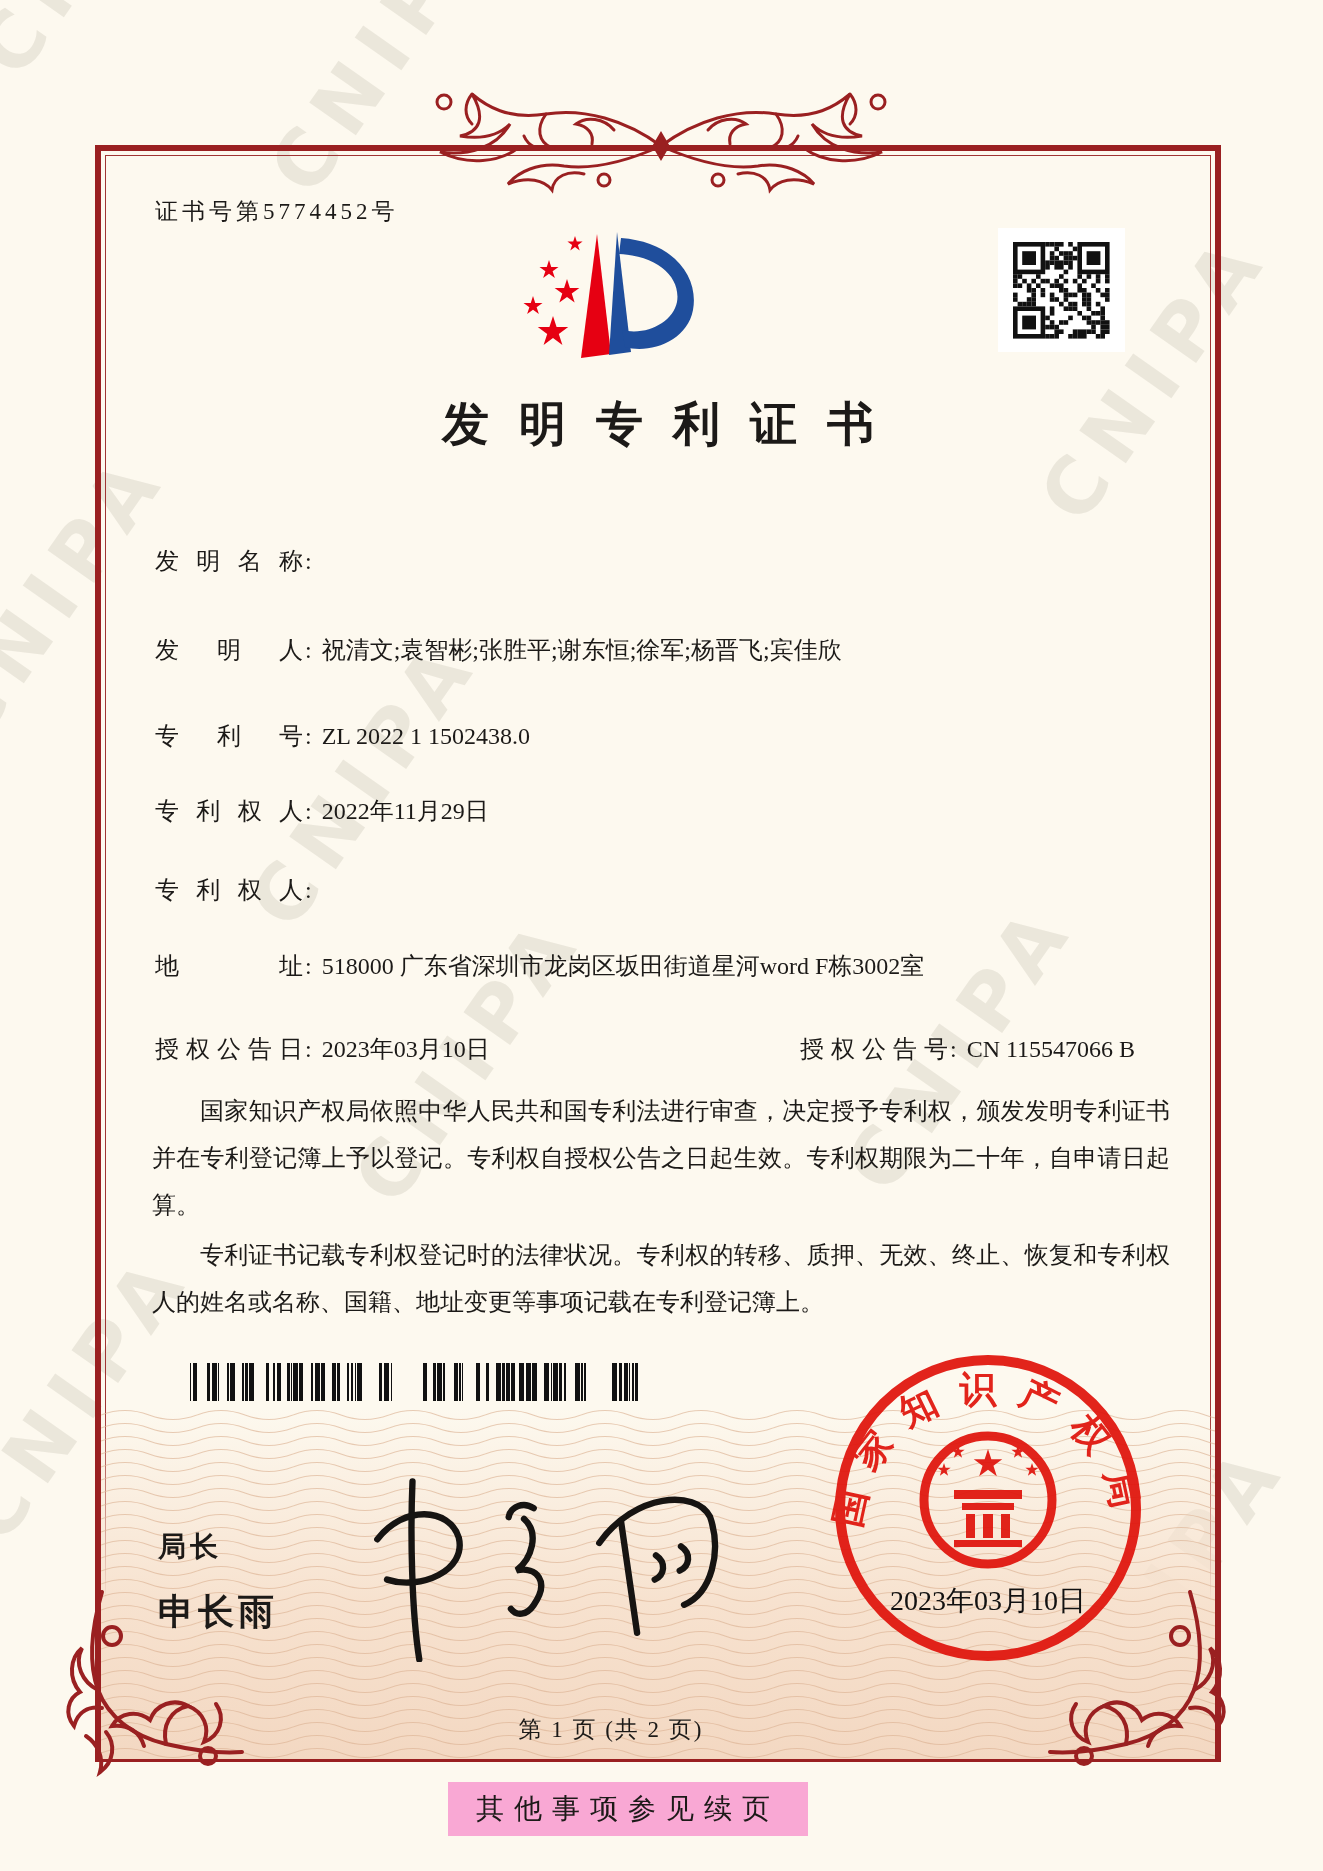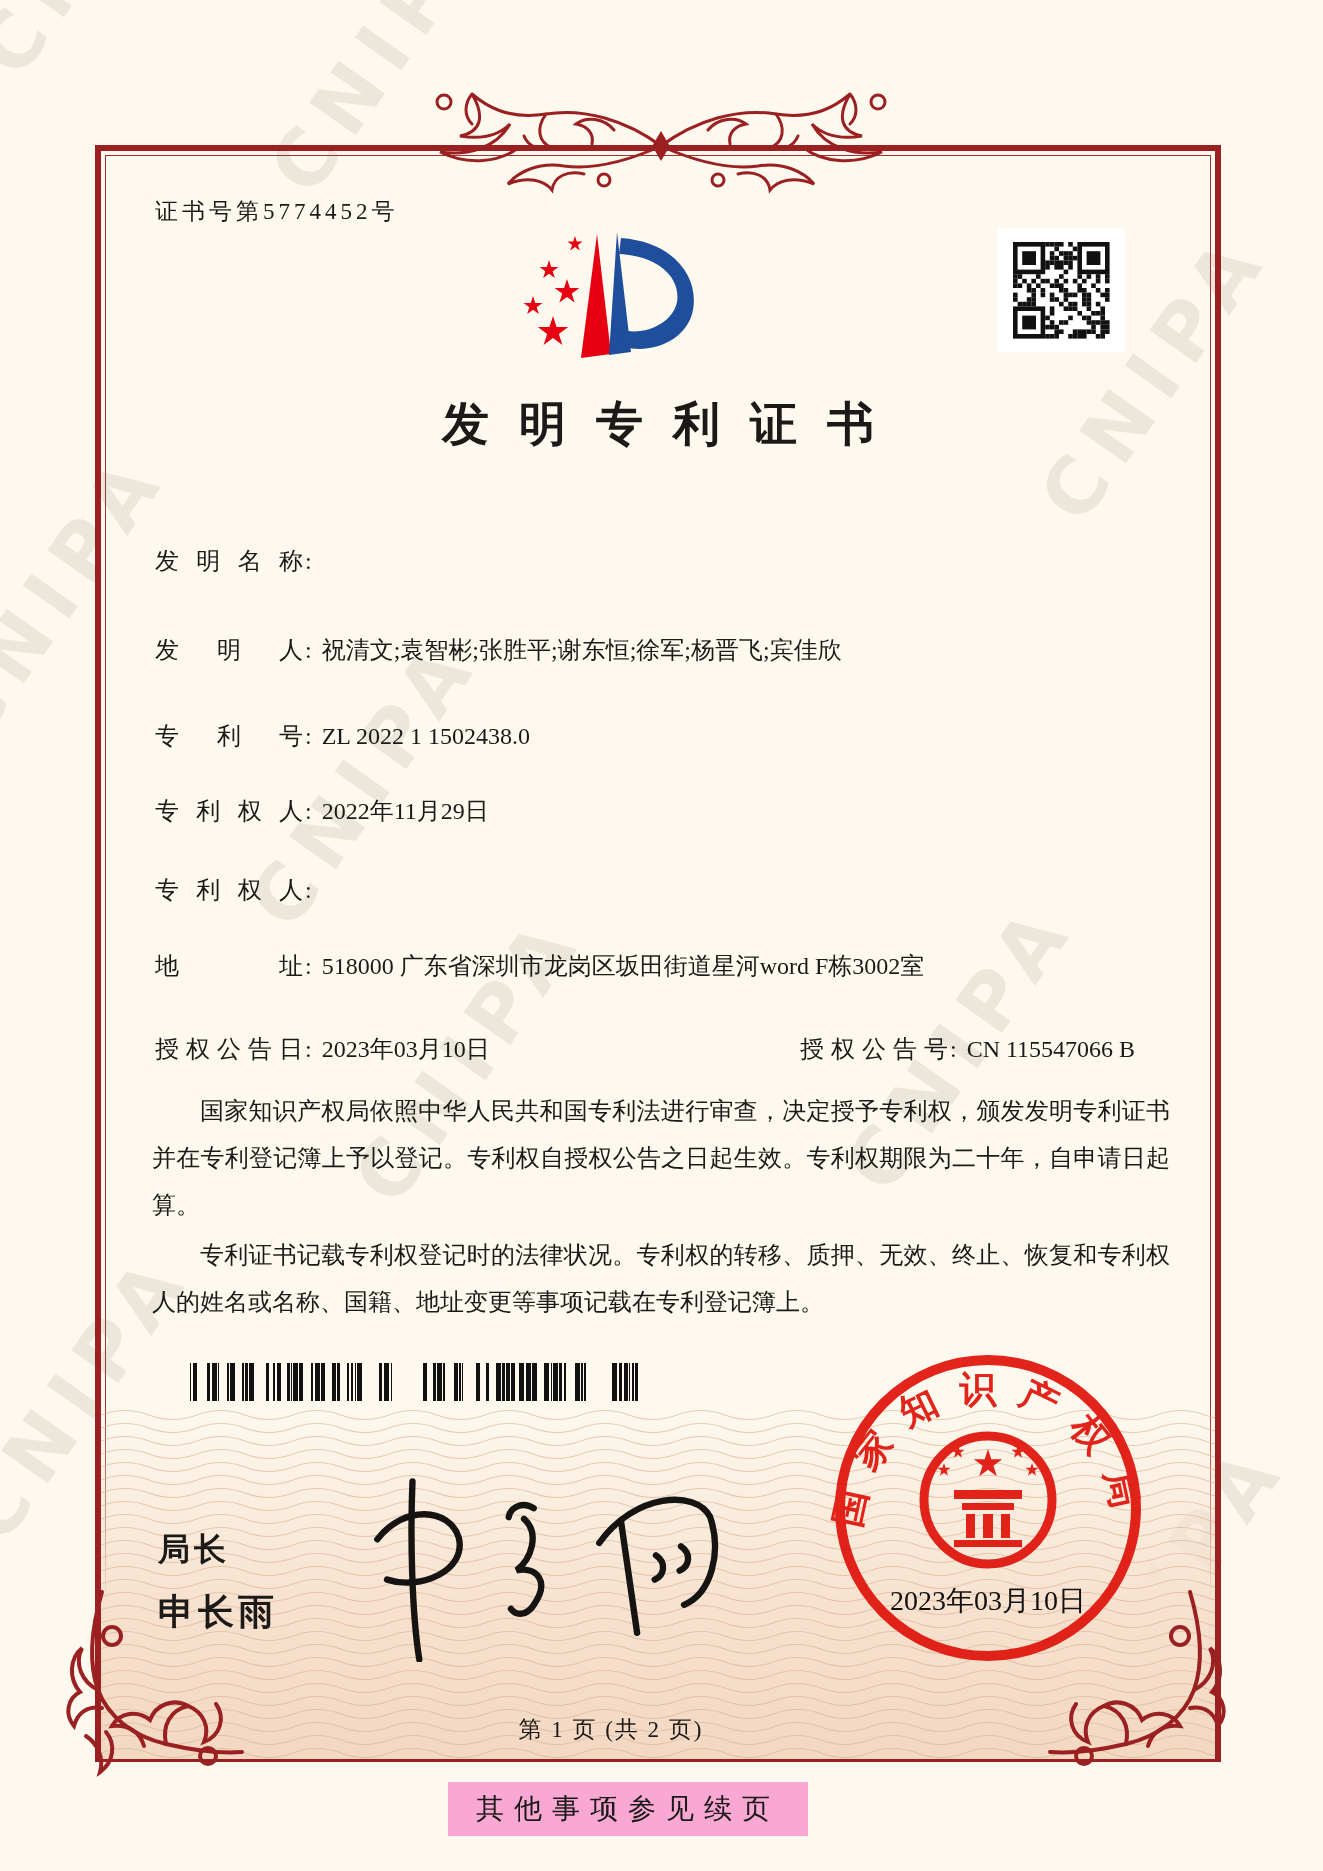--- a/index.html
+++ b/index.html
@@ -23,21 +23,21 @@
   .fvalue{white-space:nowrap;}
   .fvalue.wrap{white-space:normal;width:640px;}
   .grant2{position:absolute;left:645px;top:0;display:flex;font-size:24px;}
   
   .para{position:absolute;left:152px;width:1018px;font-size:24px;line-height:47px;text-align:justify;
         text-indent:2em;font-family:"Liberation Serif","DejaVu Serif",serif;}
   
   .wavezone{position:absolute;left:101px;top:1408px;width:1114px;height:351px;
      background:linear-gradient(180deg,rgba(250,240,230,0) 0%,#f7e2cf 55%,#f3d8c2 100%);}
   
-  .sig-role{position:absolute;left:158px;top:1528px;font-size:32px;font-weight:700;
+  .sig-role{position:absolute;left:158px;top:1528px;font-size:28px;font-weight:700;
             font-family:"Liberation Sans","DejaVu Sans",sans-serif;letter-spacing:4px;}
   .sig-name{position:absolute;left:158px;top:1588px;font-size:36px;font-weight:700;
             font-family:"Liberation Sans","DejaVu Sans",sans-serif;letter-spacing:4px;}
   
   .footer-page{position:absolute;left:95px;top:1714px;width:1016px;text-align:center;font-size:23px;letter-spacing:2px;padding-left:8px;}
   .cont-note{position:absolute;left:628px;top:1782px;transform:translateX(-50%);font-size:28px;letter-spacing:10px;
              background:#f9a8d4;padding:8px 28px;white-space:nowrap;}
   
   .qrbox{position:absolute;left:998px;top:228px;width:127px;height:124px;background:#ffffff;}
   .qrbox svg{position:absolute;left:15px;top:14px;}

